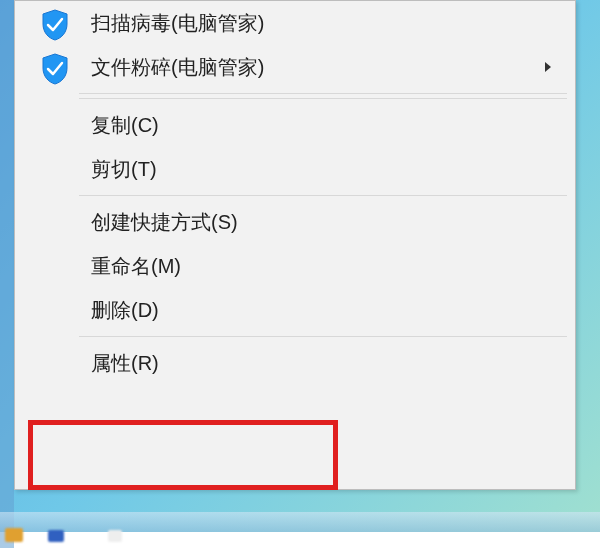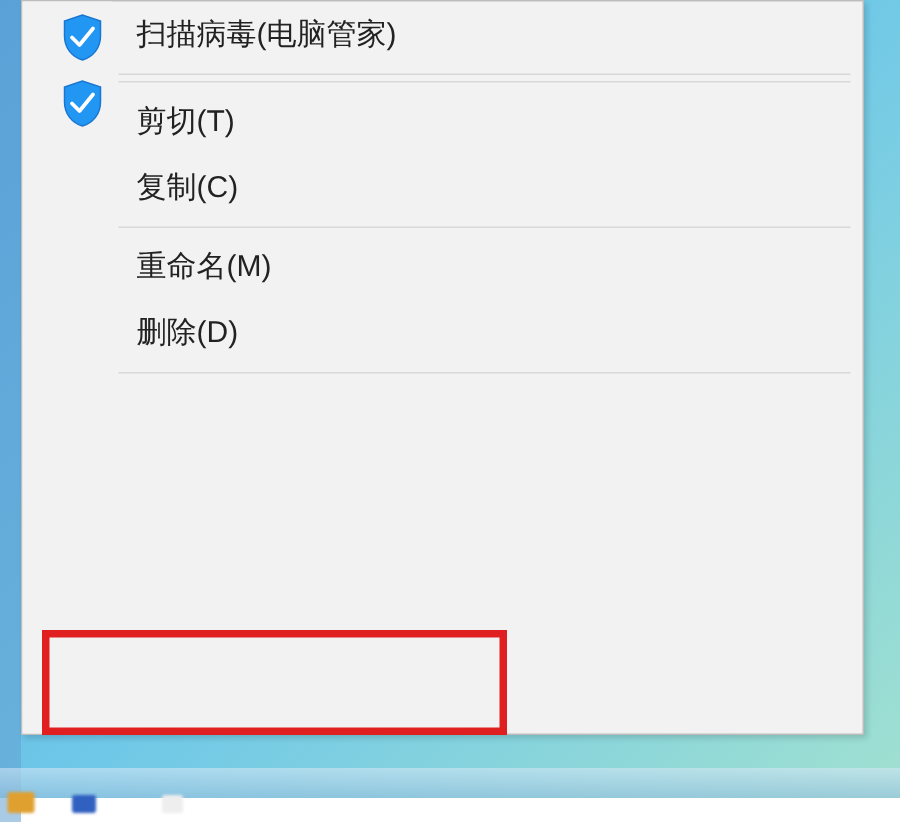--- a/index.html
+++ b/index.html
@@ -146,36 +146,46 @@
           <path d="M14 1 L2 5 V15 C2 23 7 29 14 31 C21 29 26 23 26 15 V5 Z" fill="#2196f3" stroke="#1976d2" stroke-width="1"></path>
           <path d="M7 16 L12 21 L21 10" fill="none" stroke="#ffffff" stroke-width="2.5" stroke-linecap="round" stroke-linejoin="round"></path>
         </svg>
       </span>
     </div>
 
     <div class="items-col">
       <div class="item">
         <span>扫描病毒(电脑管家)</span>
       </div>
+      <div class="item">
+        <span>文件粉碎(电脑管家)</span>
+        <span class="submenu-arrow"></span>
+      </div>
       <div class="sep"></div>
       <div class="sep"></div>
       <div class="item">
+        <span>复制(C)</span>
+      </div>
+      <div class="item">
         <span>剪切(T)</span>
       </div>
+      <div class="sep"></div>
       <div class="item">
-        <span>复制(C)</span>
+        <span>创建快捷方式(S)</span>
       </div>
-      <div class="sep"></div>
       <div class="item">
         <span>重命名(M)</span>
       </div>
       <div class="item">
         <span>删除(D)</span>
       </div>
       <div class="sep"></div>
+      <div class="item">
+        <span>属性(R)</span>
+      </div>
     </div>
   </div>
 
   <div class="highlight-box" style="left:28px; top:420px; width:310px; height:70px;"></div>
 
   <div class="taskbar"></div>
   <div class="blob1"></div>
   <div class="blob2"></div>
   <div class="blob3"></div>
 </div>

